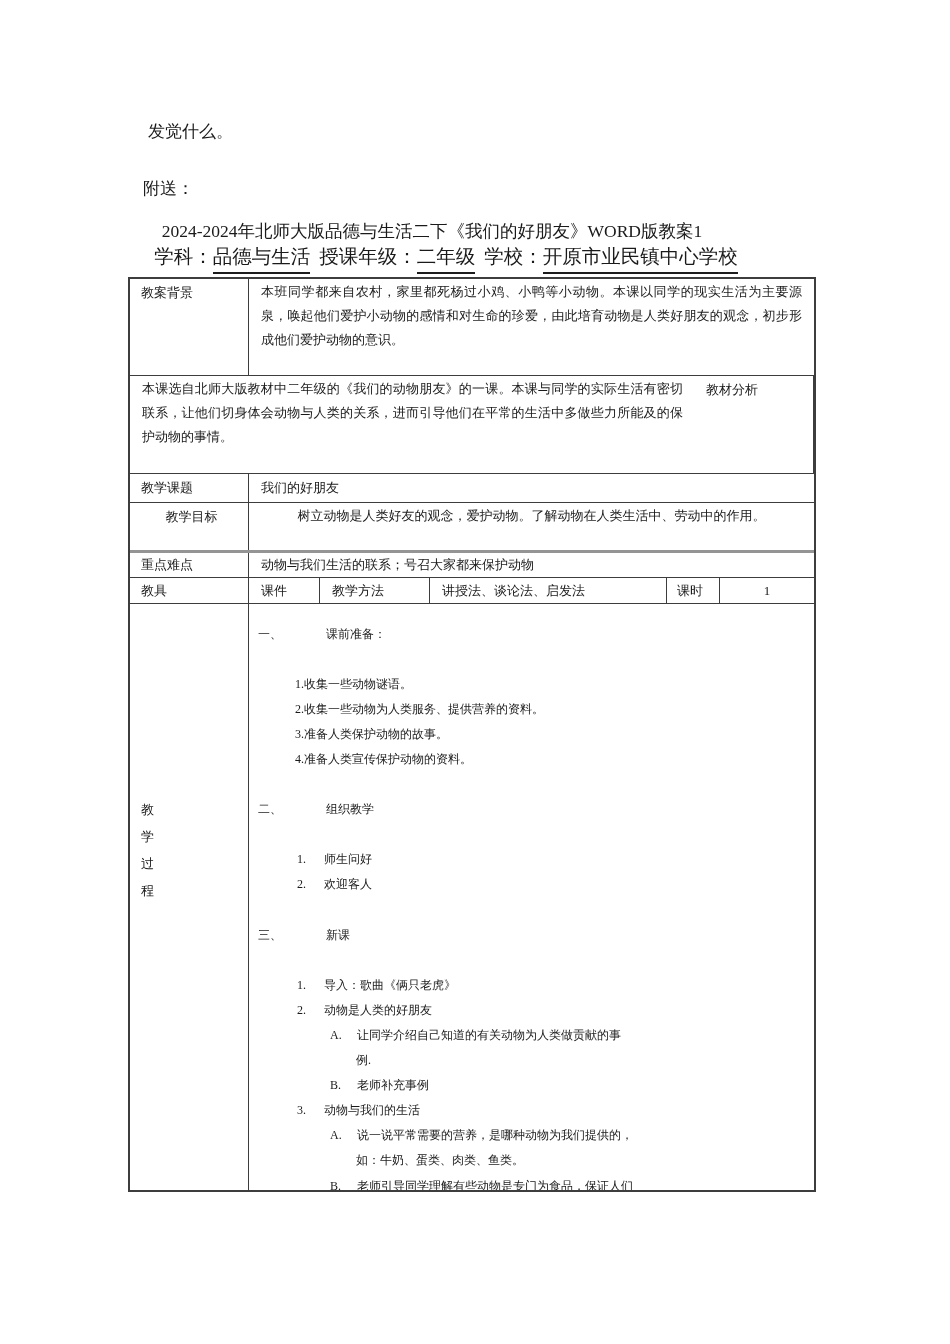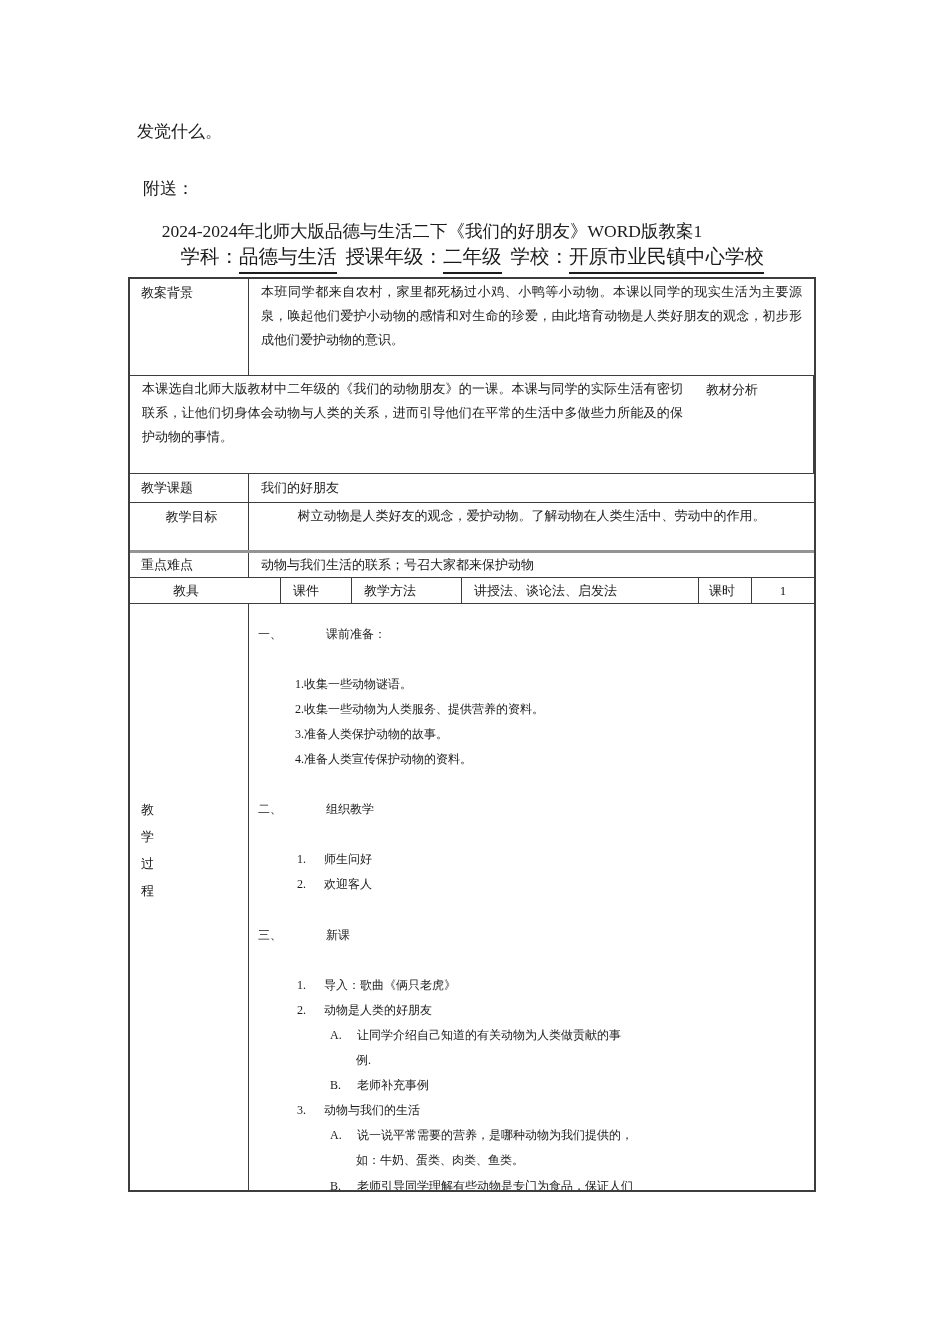--- a/index.html
+++ b/index.html
@@ -4,45 +4,45 @@
 <style>
   :root{
     --border:#3d3d3d; --thick:#949494; --text:#1a1a1a; --bg:#ffffff;
   }
   html,body{margin:0;padding:0;}
   body{
     width:950px;height:1344px;background:var(--bg);position:relative;overflow:hidden;
     font-family:"Liberation Serif","DejaVu Serif",serif;color:var(--text);
   }
   .abs{position:absolute;}
-  .intro{left:137px;top:120px;font-size:17px;line-height:24px;}
+  .intro{left:148px;top:120px;font-size:17px;line-height:24px;}
   .attach{left:143px;top:177px;font-size:17px;line-height:24px;}
   .doc-title{left:128px;top:219px;width:688px;box-sizing:border-box;
     text-align:center;padding-right:80px;font-size:17.5px;line-height:25px;}
   .doc-subtitle{left:128px;top:243px;width:688px;box-sizing:border-box;
-    text-align:right;padding-right:52px;font-size:19.5px;line-height:28px;}
+    text-align:center;padding-right:52px;font-size:19.5px;line-height:28px;}
   .doc-subtitle span{display:inline-block;}
   .doc-subtitle span.u{border-bottom:2px solid #1c1c1c;padding-bottom:1px;}
   .doc-subtitle span:nth-child(3),.doc-subtitle span:nth-child(5){margin-left:9px;}
 
   .tbl{left:128px;top:277px;width:688px;height:915px;box-sizing:border-box;
     border:2px solid var(--border);background:var(--bg);}
   .trow{display:flex;box-sizing:border-box;border-bottom:1.5px solid var(--border);}
   .cell{box-sizing:border-box;font-size:13px;overflow:hidden;}
   .cell.br{border-right:1.5px solid var(--border);}
   .label-cell{width:119px;padding:2px 6px 0 11px;}
   .content-cell{flex:1;padding:1px 12px 0 12px;}
   .justify{text-align:justify;}
 
   .trow-r1{height:97px;} .trow-r1 .cell{line-height:23.9px;}
   .trow-r2{height:98px;} .trow-r2 .cell{line-height:23.9px;}
   .trow-r3{height:29px;} .trow-r3 .cell{line-height:24px;padding-top:2px;}
   .trow-r4{height:50px;border-bottom:3px solid var(--thick);} .trow-r4 .cell{line-height:23.9px;text-align:center;}
   .trow-r5{height:24.5px;} .trow-r5 .cell{line-height:22px;padding-top:1px;}
-  .trow-r6{height:26px;padding-left:32px;} .trow-r6 .cell{line-height:23px;padding-top:1px;}
+  .trow-r6{height:26px;} .trow-r6 .cell{line-height:23px;padding-top:1px;}
   .trow-r7{height:586.5px;border-bottom:none;}
 
   .c-tool-val{width:71px;padding-left:12px;}
   .c-method-lab{width:110px;padding-left:12px;}
   .c-method-val{width:237px;padding-left:12px;}
   .c-period-lab{width:53px;padding-left:10px;}
   .c-period-val{flex:1;text-align:center;}
 
   .process-label{width:119px;padding:192px 6px 0 11px;line-height:27px;}
   .process-label div{height:27px;}

